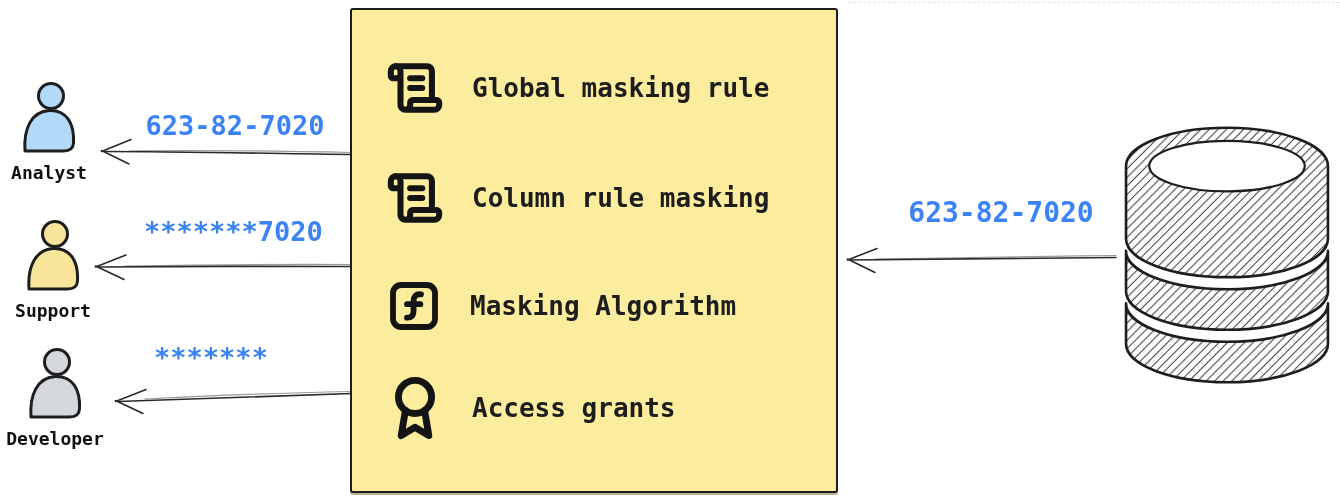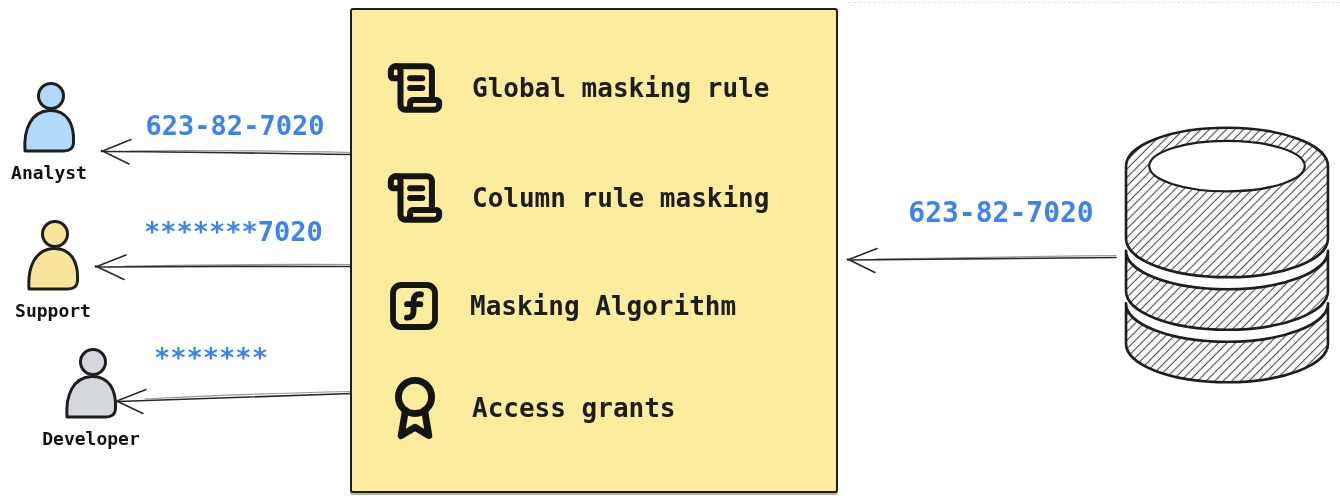--- a/index.html
+++ b/index.html
@@ -6,21 +6,21 @@
   .canvas{
     position:relative;width:1340px;height:504px;overflow:hidden;background:#ffffff;
     font-family:"DejaVu Sans Mono","Liberation Mono",monospace;color:#1d1d1d;
   }
   
   .persona{position:absolute;width:110px;text-align:center;}
   .persona .picto{display:block;margin:0 auto;}
   .persona .pname{display:block;margin-top:6px;font-size:18px;font-weight:600;color:#111;}
   .persona-analyst{left:-6px;top:82px;}
   .persona-support{left:-2px;top:220px;}
-  .persona-developer{left:0px;top:348px;padding-left:36px;}
+  .persona-developer{left:0px;top:348px;}
   
   .flow-label{position:absolute;font-size:27px;font-weight:600;color:#3b82f6;white-space:nowrap;letter-spacing:0px;}
   .label-analyst{left:142px;top:110px;width:186px;text-align:center;}
   .label-support{left:144px;top:216px;width:186px;}
   .label-developer{left:150px;top:342px;width:122px;text-align:center;}
   .label-db{left:903px;top:196px;width:196px;text-align:center;font-size:28px;}
   
   .mask-box{
     position:absolute;left:350px;top:8px;width:488px;height:485px;box-sizing:border-box;
     border:2.5px solid #1e1e1e;border-radius:3px;

